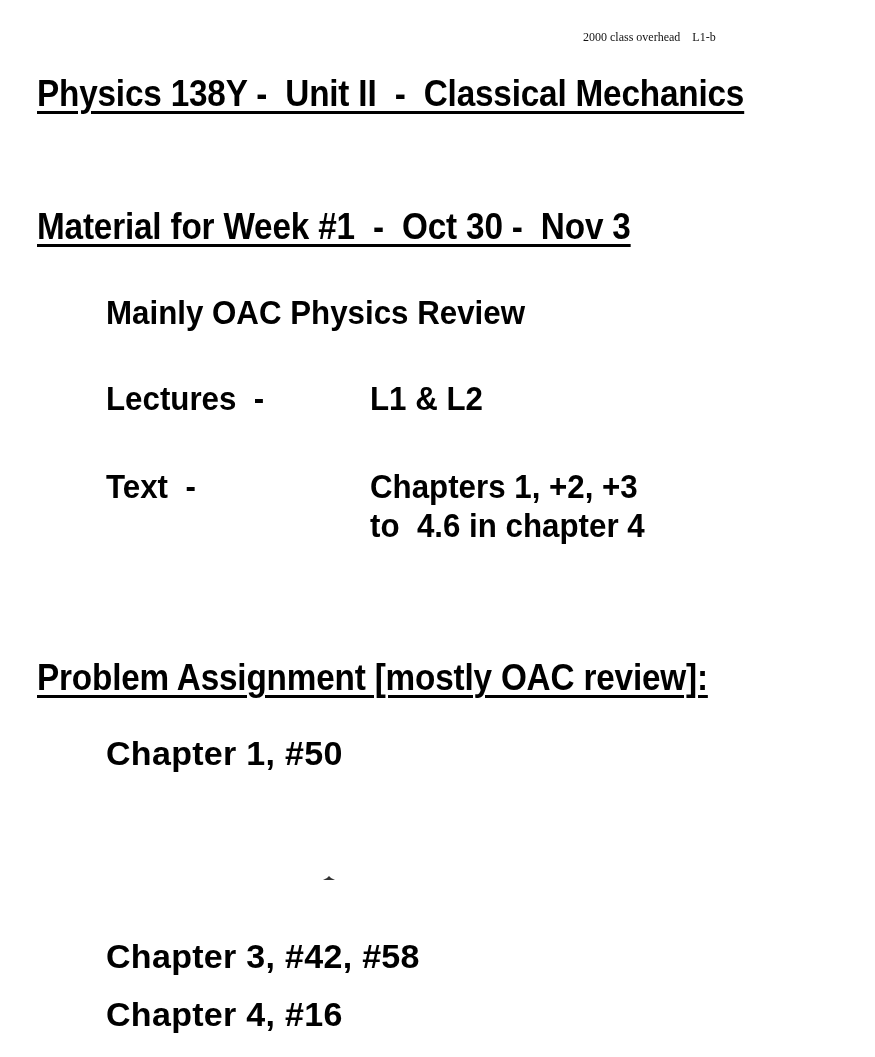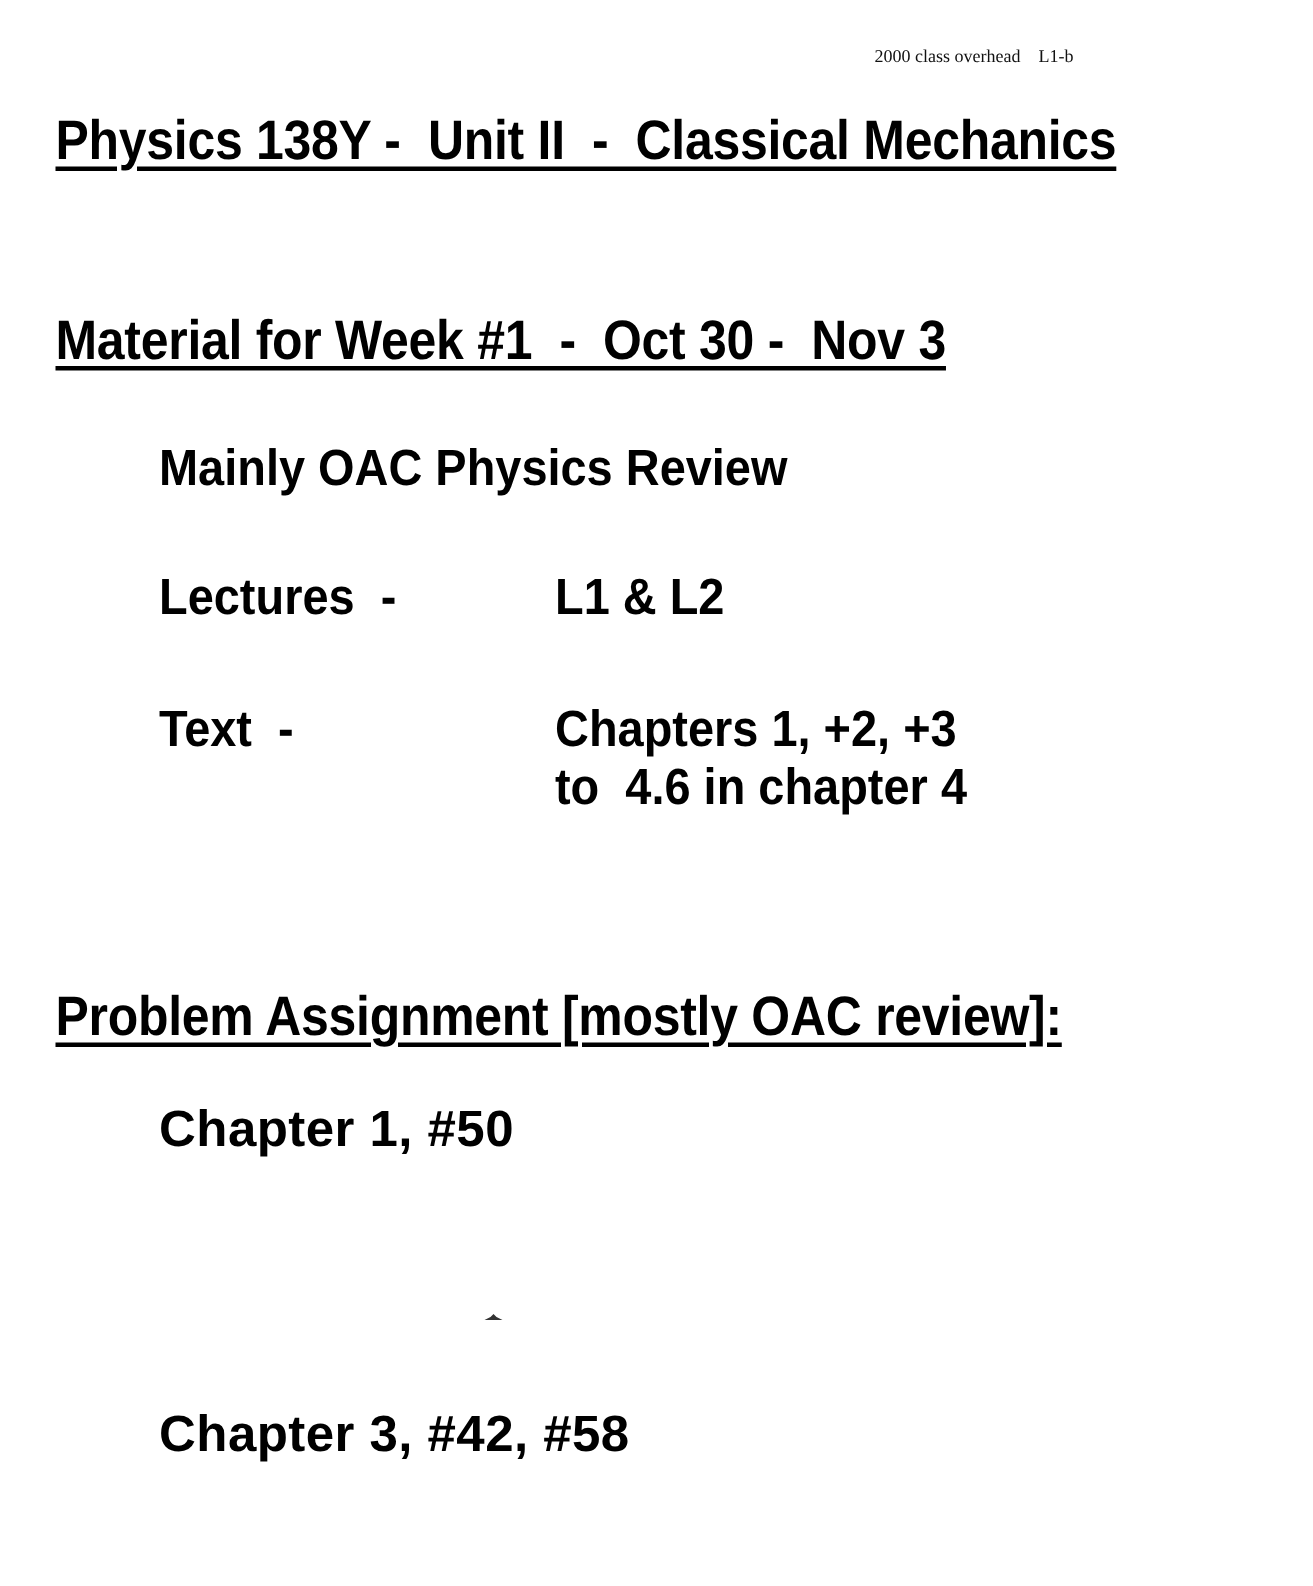--- a/index.html
+++ b/index.html
@@ -101,17 +101,18 @@
   <div class="col2" style="top:378px;">L1 &amp; L2</div>
 
   <div class="line" style="top:466px;">Text  -</div>
   <div class="col2" style="top:466px;">Chapters 1, +2, +3</div>
   <div class="col2" style="top:505px;">to  4.6 in chapter 4</div>
 
   <div class="heading h3">Problem Assignment [mostly OAC review]:</div>
 
   <div class="chapter" style="top:733px;">Chapter 1, #50</div>
   <div class="chapter" style="top:907px;margin-top:29px;">Chapter 3, #42, #58</div>
+  <div class="chapter" style="top:994px;">Chapter 4, #16</div>
 
   <svg class="speck" viewBox="0 0 14 6">
     <path d="M1 5 L5 3 L7 1 L9 3 L13 5 Z" fill="#333"></path>
   </svg>
 </div>
 
 </body></html>

